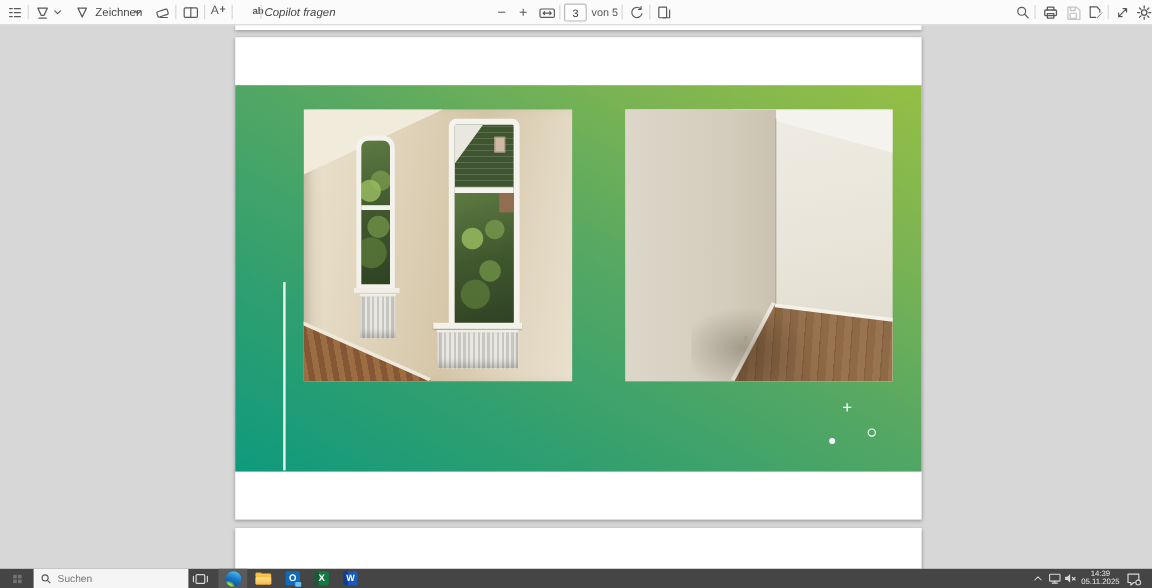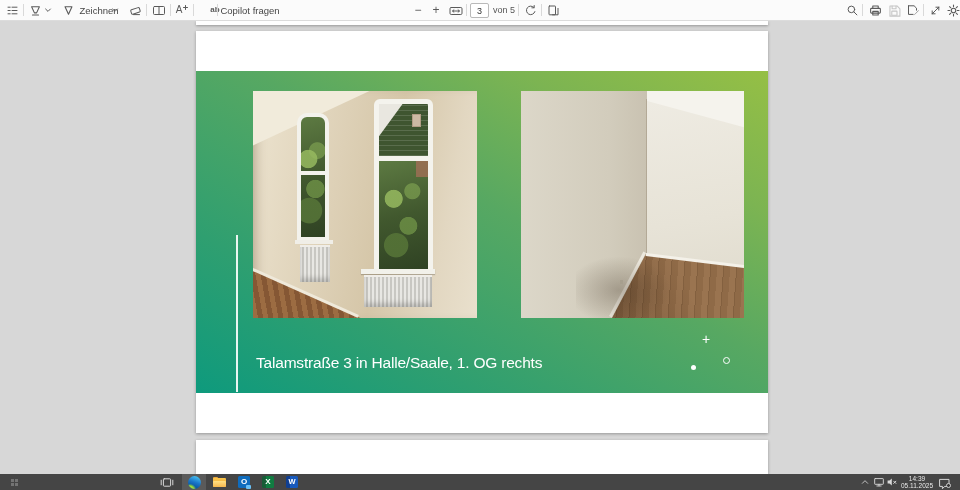--- a/index.html
+++ b/index.html
@@ -111,21 +111,21 @@
       <span class="glyph" style="font-size:10px;">A</span>
       <svg class="ic" width="5" height="6" viewBox="0 0 5 6" style="margin-left:1px;margin-bottom:5px;">
           <path d="M2.5 0.5v4M0.5 2.5h4"></path>
         </svg>
     </div>
     <div class="tdiv" style="left:193px;"></div>
     <div class="tbtn" style="left:193px;width:16px;margin-left:14px;">
       <span class="glyph" style="font-size:8px;font-weight:bold;">ab</span>
     </div>
     <div class="tdiv" style="left:217px;"></div>
-    <div class="tbtn" style="left:224px;width:52px;">
+    <div class="tbtn" style="left:224px;width:52px;font-style:italic;">
       <span class="tlabel">Copilot fragen</span>
     </div>
 
     <div class="tbtn" style="left:411px;width:14px;">
       <span class="glyph">−</span>
     </div>
     <div class="tbtn" style="left:429px;width:14px;">
       <span class="glyph">+</span>
     </div>
     <div class="tbtn" style="left:448px;width:16px;">
@@ -234,38 +234,44 @@
         <div style="position:absolute;left:125px;top:8px;width:1px;height:156px;background:rgba(160,150,128,.55);"></div>
         <div style="position:absolute;inset:0;clip-path:polygon(56% 71.8%,100% 77%,100% 100%,40.8% 100%);background:repeating-linear-gradient(94deg,#9a7450 0 6px,#83603f 6px 7px,#8f6a47 7px 13px);"></div>
         <div style="position:absolute;inset:0;clip-path:polygon(56% 71.8%,100% 77%,100% 100%,40.8% 100%);background:linear-gradient(245deg,rgba(0,0,0,0) 45%,rgba(50,30,15,.45) 90%);"></div>
         <div style="position:absolute;left:125px;top:161.5px;width:99px;height:2.5px;background:#f4f1e9;transform:rotate(7deg);transform-origin:0 0;"></div>
         <div style="position:absolute;left:125px;top:162px;width:73px;height:2.5px;background:#ece8dd;transform:rotate(118deg);transform-origin:0 0;"></div>
         <div style="position:absolute;left:55px;top:165px;width:95px;height:62px;background:radial-gradient(ellipse at 45% 55%,rgba(60,45,30,.30),rgba(60,45,30,0) 70%);"></div>
         <div style="position:absolute;left:99px;top:189px;width:3px;height:4px;background:#a79f8e;"></div>
       </div>
 
       <div class="accent-line"></div>
-      <div class="slide-title">Talamstraße 3 in Halle/Saale, 1. OG rechts</div>
       <div class="deco-plus">+</div>
       <div class="deco-circle"></div>
       <div class="deco-dot"></div>
     </div>
   </div>
 
   <div class="page" style="top:440px; height:34px;"></div>
 
   <div class="taskbar">
     <div class="tile" style="left:0;width:28px;">
       <span class="winlogo">
           <span></span>
           <span></span>
           <span></span>
           <span></span>
         </span>
     </div>
+    <div class="searchbox">
+      <svg width="9" height="9" viewBox="0 0 10 10" style="margin:0 5px 0 6px;stroke:#555;fill:none;stroke-width:1;">
+          <circle cx="4" cy="4" r="2.8"></circle>
+          <path d="M6.2 6.2l2.6 2.6"></path>
+        </svg>
+      <input placeholder="Suchen" style="">
+    </div>
     <div class="tile" style="left:155px;">
       <svg class="tray" width="14" height="13" viewBox="0 0 14 13">
           <rect x="3.4" y="2.8" width="7.2" height="7.4" rx="0.8"></rect>
           <path d="M1.2 4.2v4.6M12.8 4.2v4.6"></path>
         </svg>
     </div>
     <div class="tile" style="left:182px;background:#5a5a5a;">
       <span class="edgeball"></span>
     </div>
     <div class="tile" style="left:207px;">

